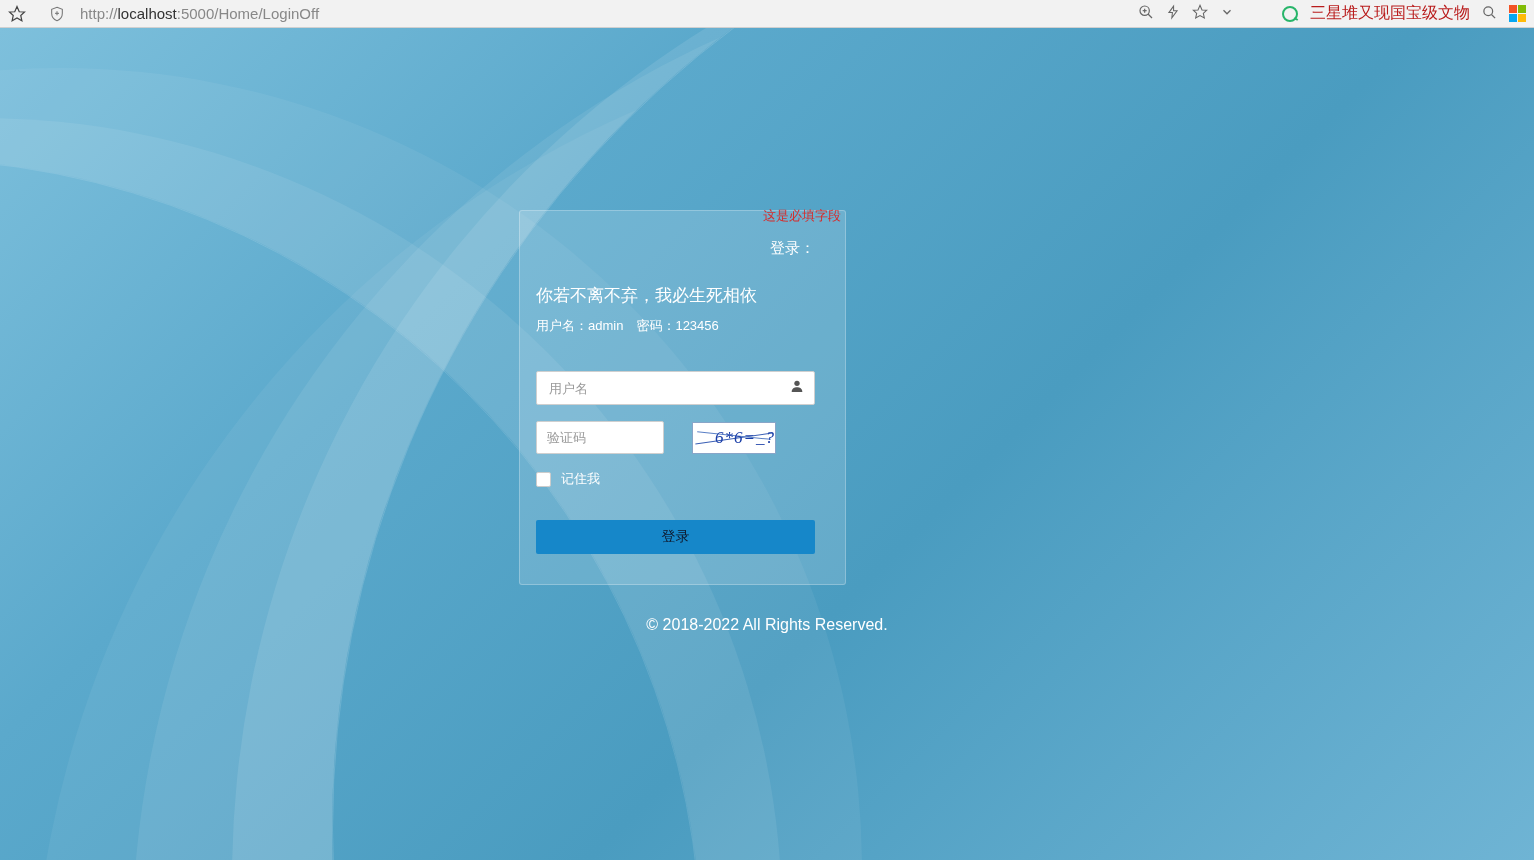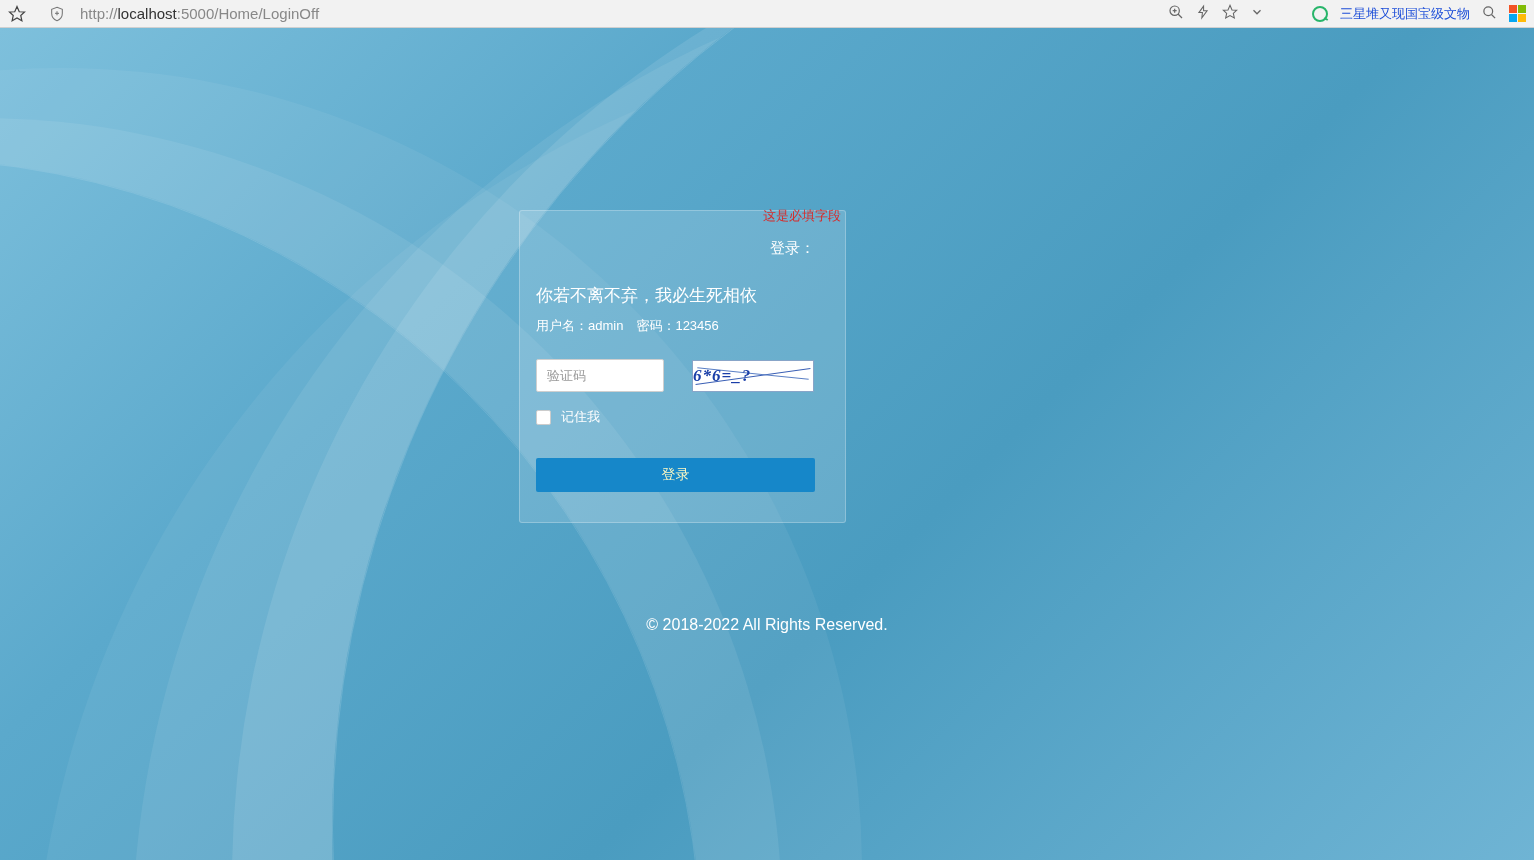--- a/index.html
+++ b/index.html
@@ -71,22 +71,22 @@
       content: "";
       position: absolute;
       width: 4px;
       height: 2px;
       background: #28b56a;
       right: -2px;
       bottom: 0;
       transform: rotate(30deg);
     }
     .news-text {
-      font-size: 13px;
-      color: #1d4ed8;
+      font-size: 16px;
+      color: #b91c1c;
     }
     .search-small {
       font-size: 14px;
       color: #666;
     }
     .ms-logo {
       display: grid;
       grid-template-columns: 8px 8px;
       grid-template-rows: 8px 8px;
       gap: 1px;
@@ -160,21 +160,21 @@
       text-align: right;
     }
     .card-sub1 {
       color: #fff;
       font-size: 17px;
       margin-bottom: 10px;
     }
     .card-sub2 {
       color: #fff;
       font-size: 13px;
-      margin-bottom: 24px;
+      margin-bottom: 36px;
     }
     .input-wrap {
       position: relative;
       margin-bottom: 16px;
     }
     .input-wrap input {
       width: 100%;
       height: 34px;
       border: 1px solid #cfcfcf;
       border-radius: 2px;
@@ -211,31 +211,31 @@
       border-radius: 2px;
       padding: 0 10px;
       font-size: 13px;
       background: #fff;
       outline: none;
     }
     .captcha-row input::placeholder {
       color: #999;
     }
     .captcha-img {
-      width: 122px;
+      width: 84px;
       height: 32px;
       background: #fff;
       border: 1px solid #88a5c8;
       position: relative;
       display: flex;
       align-items: center;
-      justify-content: flex-start;
+      justify-content: flex-end;
       font-family: "Comic Sans MS", cursive;
       font-size: 17px;
-      font-weight: bold;
+      font-weight: normal;
       color: #1a3ea8;
       font-style: italic;
       letter-spacing: 1px;
       cursor: pointer;
     }
     .captcha-img::before {
       content: "";
       position: absolute;
       left: 2px;
       right: 2px;
@@ -270,21 +270,21 @@
     }
     .remember-row label {
       color: #fff;
       font-size: 13px;
       cursor: pointer;
     }
     .login-btn {
       width: 100%;
       height: 34px;
       background: #1687c9;
-      color: #fef9c3;
+      color: #0f172a;
       border: none;
       border-radius: 2px;
       font-size: 14px;
       cursor: pointer;
     }
     .copyright {
       position: absolute;
       left: 50%;
       transform: translateX(-50%);
       top: 588px;
@@ -357,20 +357,29 @@
 
 <div class="page-bg">
 
   <div class="login-card">
     <div class="required-msg">这是必填字段</div>
 
     <div class="card-title">登录：</div>
     <div class="card-sub1">你若不离不弃，我必生死相依</div>
     <div class="card-sub2">用户名：admin 密码：123456</div>
 
+    <div class="input-wrap">
+      <input type="text" placeholder="用户名" style="">
+      <span class="input-icon">
+        <svg width="16" height="16" viewBox="0 0 24 24" fill="#555">
+          <circle cx="12" cy="8" r="4"></circle>
+            <path d="M4 21 C4 16 8 14 12 14 C16 14 20 16 20 21 Z"></path>
+        </svg>
+      </span>
+    </div>
 
 
     <div class="captcha-row">
       <input type="text" placeholder="验证码" style="">
       <div class="captcha-img">
         <span style="position:relative;z-index:2;">6*6=_?</span>
       </div>
     </div>
 
     <div class="remember-row">

